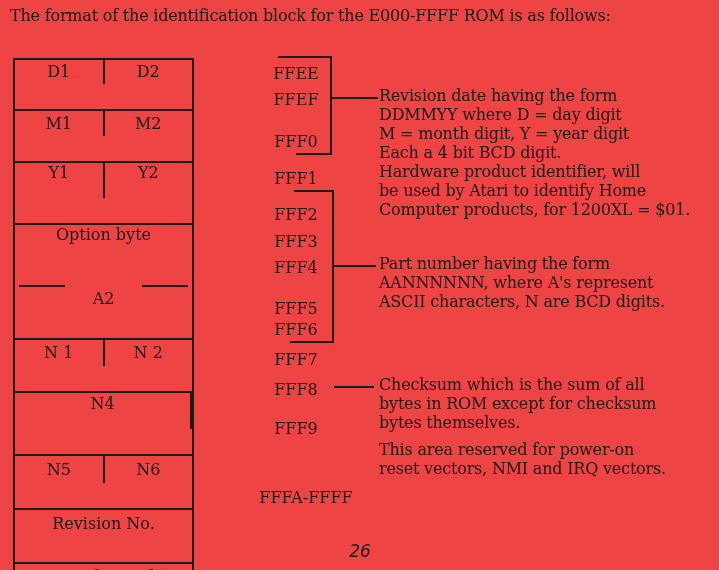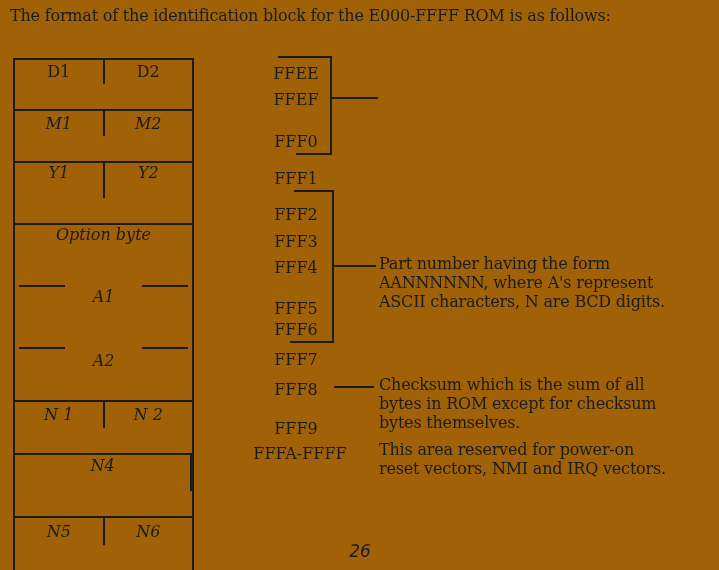--- a/index.html
+++ b/index.html
@@ -1,51 +1,51 @@
 <!DOCTYPE html>
 <html><head>
 <meta charset="utf-8">
 <style>
   html,body { margin:0; padding:0; background:#ffffff; }
   .page {
     position:relative; width:719px; height:570px;
-    background:#a16207; overflow:hidden;
+    background:#ef4444; overflow:hidden;
     font-family:"DejaVu Serif", serif; color:#1b1b1b;
   }
   .title {
     position:absolute; left:10px; top:6px; width:700px;
     font-size:16px; letter-spacing:-0.2px; white-space:nowrap;
   }
   
   .romtable {
     position:absolute; left:13px; top:58px; width:177px;
     border:2px solid #1b1b1b; display:flex; flex-direction:column;gap:25px;
   }
   .row { position:relative; display:flex; box-sizing:border-box; }
-  .row + .row { border-top:2px solid #1b1b1b;font-style:italic; }
+  .row + .row { border-top:2px solid #1b1b1b; }
   .row.partial {
     border-top:none;
     background-image:linear-gradient(#1b1b1b,#1b1b1b),linear-gradient(#1b1b1b,#1b1b1b);
     background-size:46px 2px, 46px 2px;
     background-position:left 4px top 0, right 4px top 0;
     background-repeat:no-repeat;
   }
   .cell {
     flex:1; display:flex; justify-content:center; align-items:center;
     font-size:16px; line-height:1.12; text-align:center; white-space:pre-line;
   }
   .split .cell:first-child { border-right:2px solid #1b1b1b; }
   .low .cell { align-items:flex-end; padding-bottom:16px; }
   .vector .cell { font-size:15.5px; }
   
   .addr {
     position:absolute; left:240px; width:112px; text-align:center;
     font-size:16px; white-space:nowrap;
   }
-  .addr.wide { left:230px; width:140px; }
+  .addr.wide { left:236px; width:140px;margin-top:44px; }
   
   .ln { position:absolute; background:#1b1b1b; }
   
   .ann {
     position:absolute; left:379px; width:336px;
     font-size:16px; line-height:19px; letter-spacing:-0.2px; white-space:pre-line;
   }
   .pagenum {
     position:absolute; left:330px; top:541px; width:60px; text-align:center;
     font-size:17px; font-family:"DejaVu Sans", sans-serif;font-style:italic;
@@ -67,36 +67,36 @@
       <div class="cell">M1</div>
       <div class="cell">M2</div>
     </div>
     <div class="row split low" style="height:37px">
       <div class="cell">Y1</div>
       <div class="cell">Y2</div>
     </div>
     <div class="row low" style="height:37px">
       <div class="cell">Option byte</div>
     </div>
-    <div class="row low partial" style="height:37px">
-      <div class="cell">A1</div>
-    </div>
     <div class="row partial" style="height:28px">
       <div class="cell">A2</div>
     </div>
     <div class="row split" style="height:28px">
       <div class="cell">N 1</div>
       <div class="cell">N 2</div>
     </div>
     <div class="row split low" style="height:38px">
       <div class="cell">N4</div>
     </div>
     <div class="row split" style="height:29px">
       <div class="cell">N5</div>
       <div class="cell">N6</div>
+    </div>
+    <div class="row" style="height:29px">
+      <div class="cell">Revision No.</div>
     </div>
     <div class="row" style="height:28px">
       <div class="cell">ROM Cksum (lo)</div>
     </div>
     <div class="row low partial" style="height:35px">
       <div class="cell">ROM Atari (hi)</div>
     </div>
   </div>
 
   <div>
@@ -120,20 +120,27 @@
   <div class="ln" style="left:296px; top:153px; width:36px; height:2px"></div>
   <div class="ln" style="left:332px; top:97px;  width:46px; height:2px"></div>
 
   <div class="ln" style="left:294px; top:190px; width:40px; height:2px"></div>
   <div class="ln" style="left:332px; top:190px; width:2px;  height:153px"></div>
   <div class="ln" style="left:290px; top:341px; width:44px; height:2px"></div>
   <div class="ln" style="left:334px; top:265px; width:42px; height:2px"></div>
 
   <div class="ln" style="left:334px; top:386px; width:40px; height:2px"></div>
 
+  <div class="ann" style="top:86px">Revision date having the form
+DDMMYY where D = day digit
+M = month digit, Y = year digit
+Each a 4 bit BCD digit.</div>
+  <div class="ann" style="top:162px">Hardware product identifier, will
+be used by Atari to identify Home
+Computer products, for 1200XL = $01.</div>
   <div class="ann" style="top:254px">Part number having the form
 AANNNNNN, where A's represent
 ASCII characters, N are BCD digits.</div>
   <div class="ann" style="top:375px">Checksum which is the sum of all
 bytes in ROM except for checksum
 bytes themselves.</div>
   <div class="ann" style="top:440px">This area reserved for power-on
 reset vectors, NMI and IRQ vectors.</div>
 
   <div class="pagenum">26</div>

